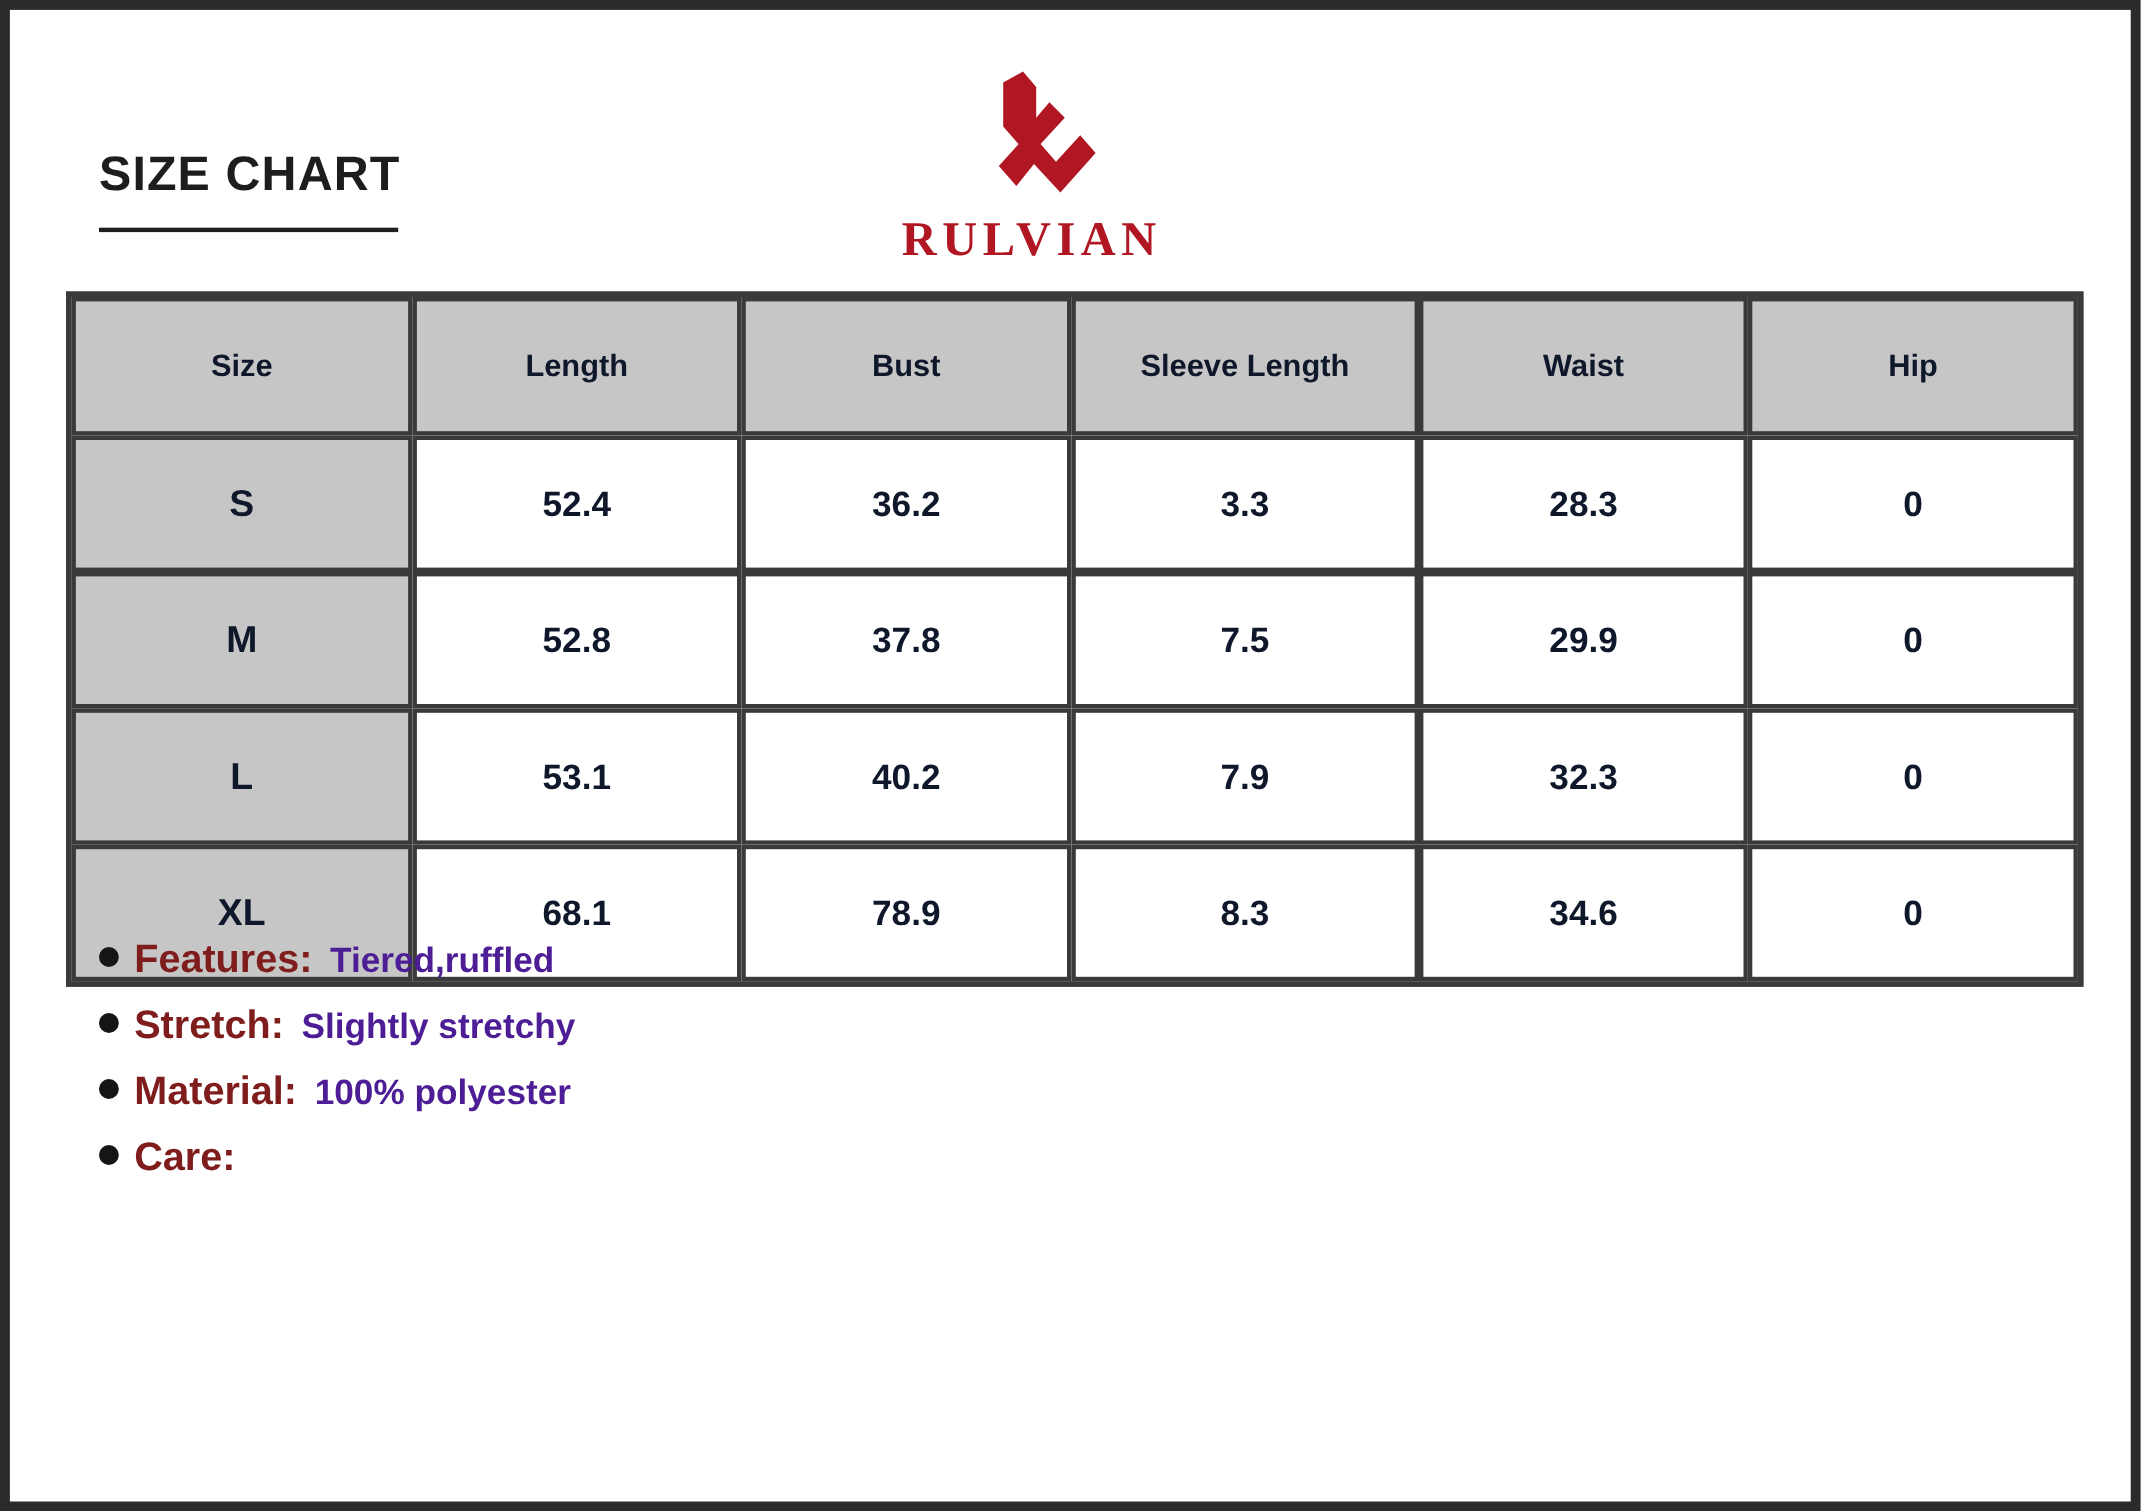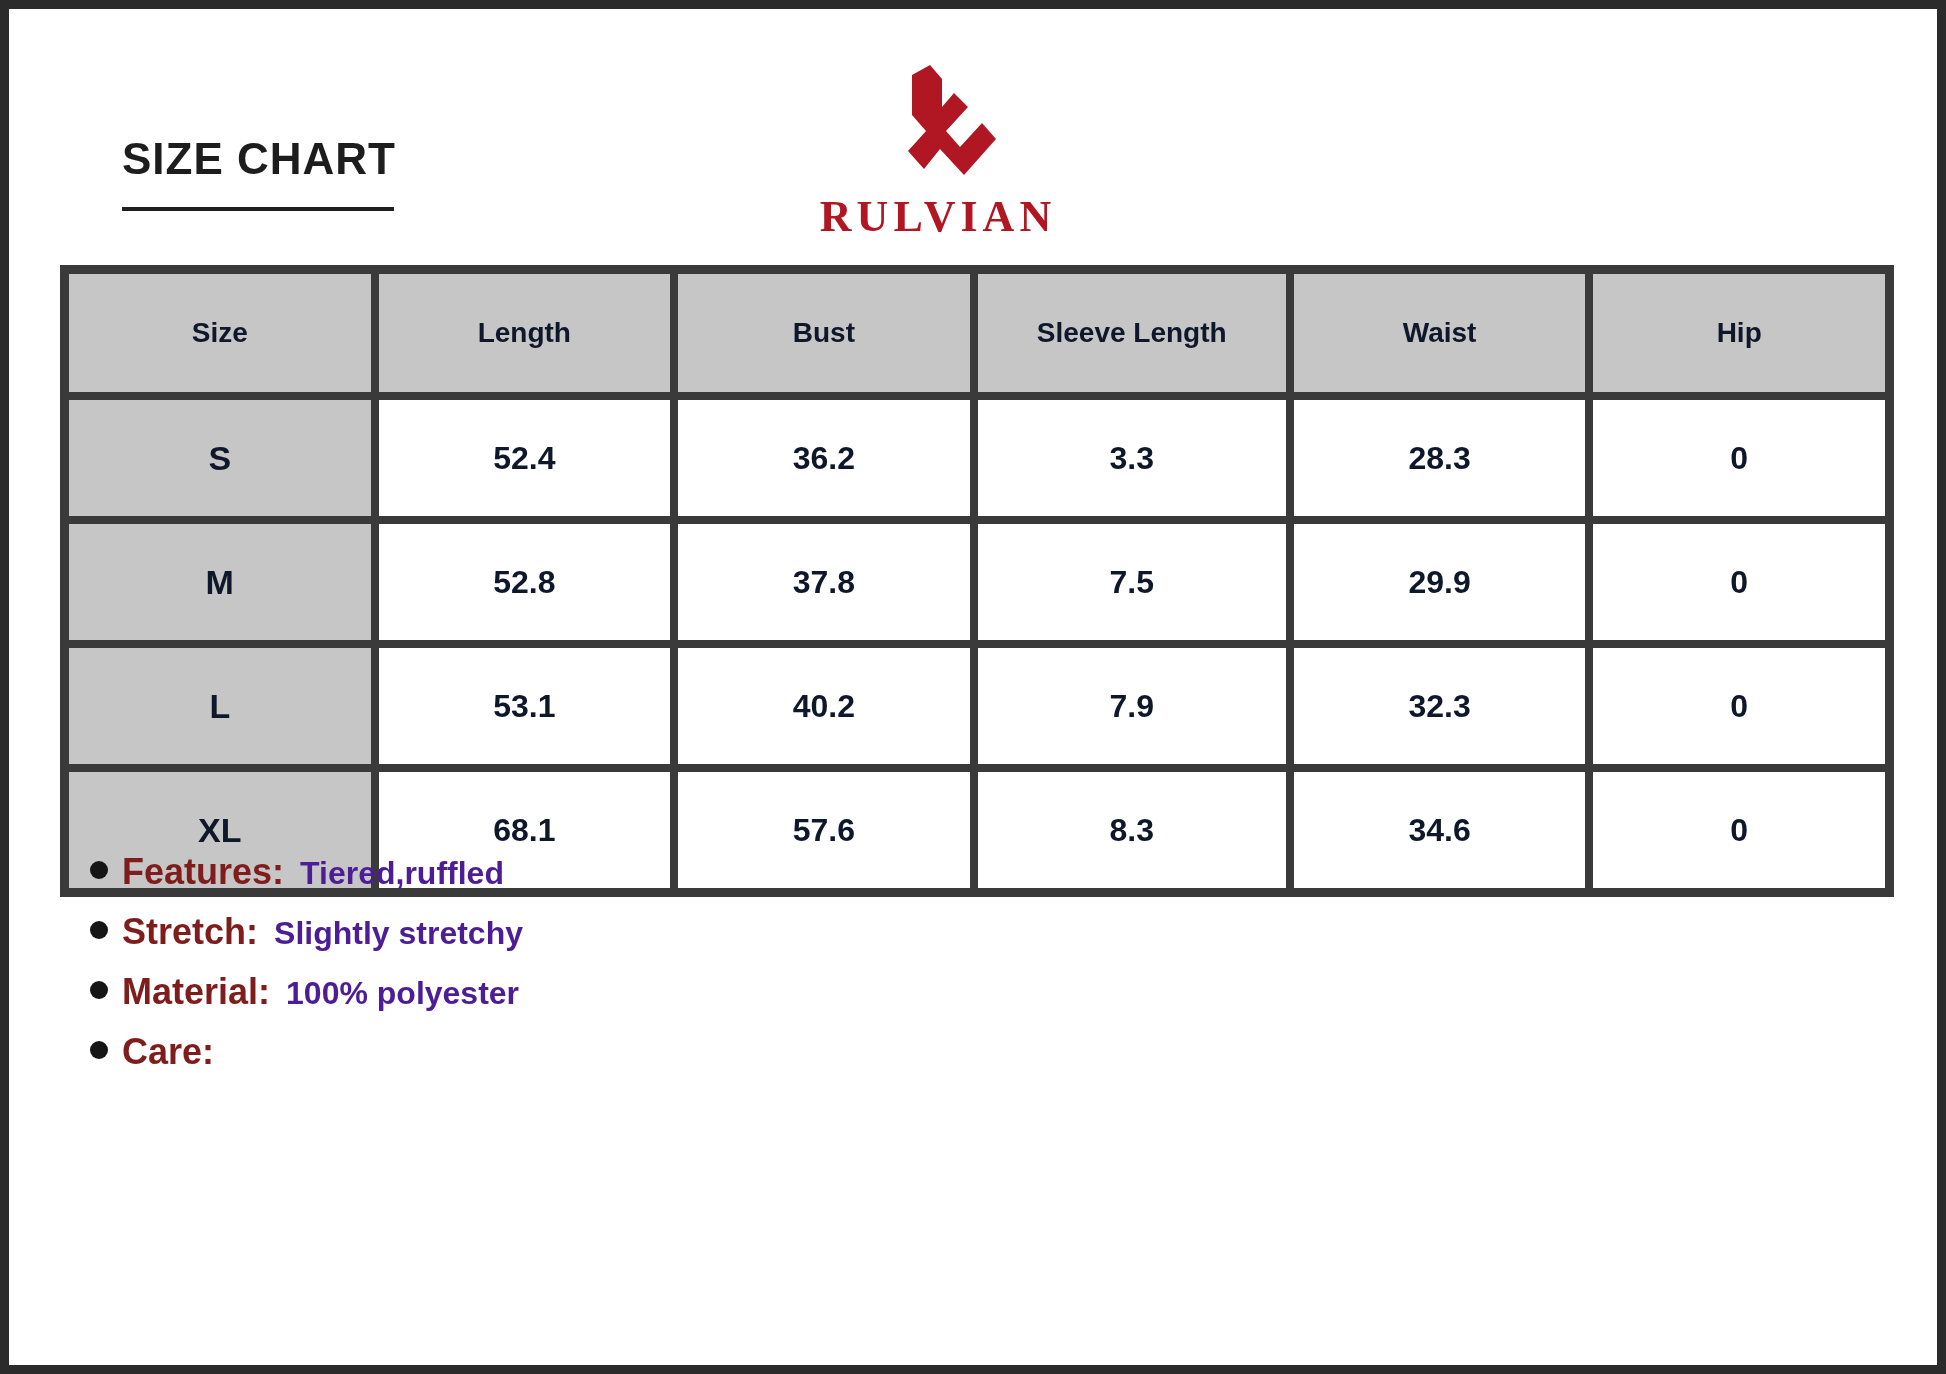--- a/index.html
+++ b/index.html
@@ -32,21 +32,20 @@
 
   
   .header {
     position: relative;
     height: 220px;
   }
   .title-block {
     position: absolute;
     left: 52px;
     top: 104px;
-    margin-left: 32px;
   }
   .title {
     font-size: 44px;
     font-weight: bold;
     letter-spacing: 1px;
     color: #1d1d1d;
     line-height: 1;
     margin: 0;
     white-space: nowrap;
   }
@@ -226,21 +225,21 @@
             <td class="size-cell">L</td>
             <td>53.1</td>
             <td>40.2</td>
             <td>7.9</td>
             <td>32.3</td>
             <td>0</td>
           </tr>
           <tr>
             <td class="size-cell">XL</td>
             <td>68.1</td>
-            <td>57.6</td>
+            <td>78.9</td>
             <td>8.3</td>
             <td>34.6</td>
             <td>0</td>
           </tr>
         </tbody>
       </table>
     </div>
 
     <div class="specs">
       <div class="spec-row">

